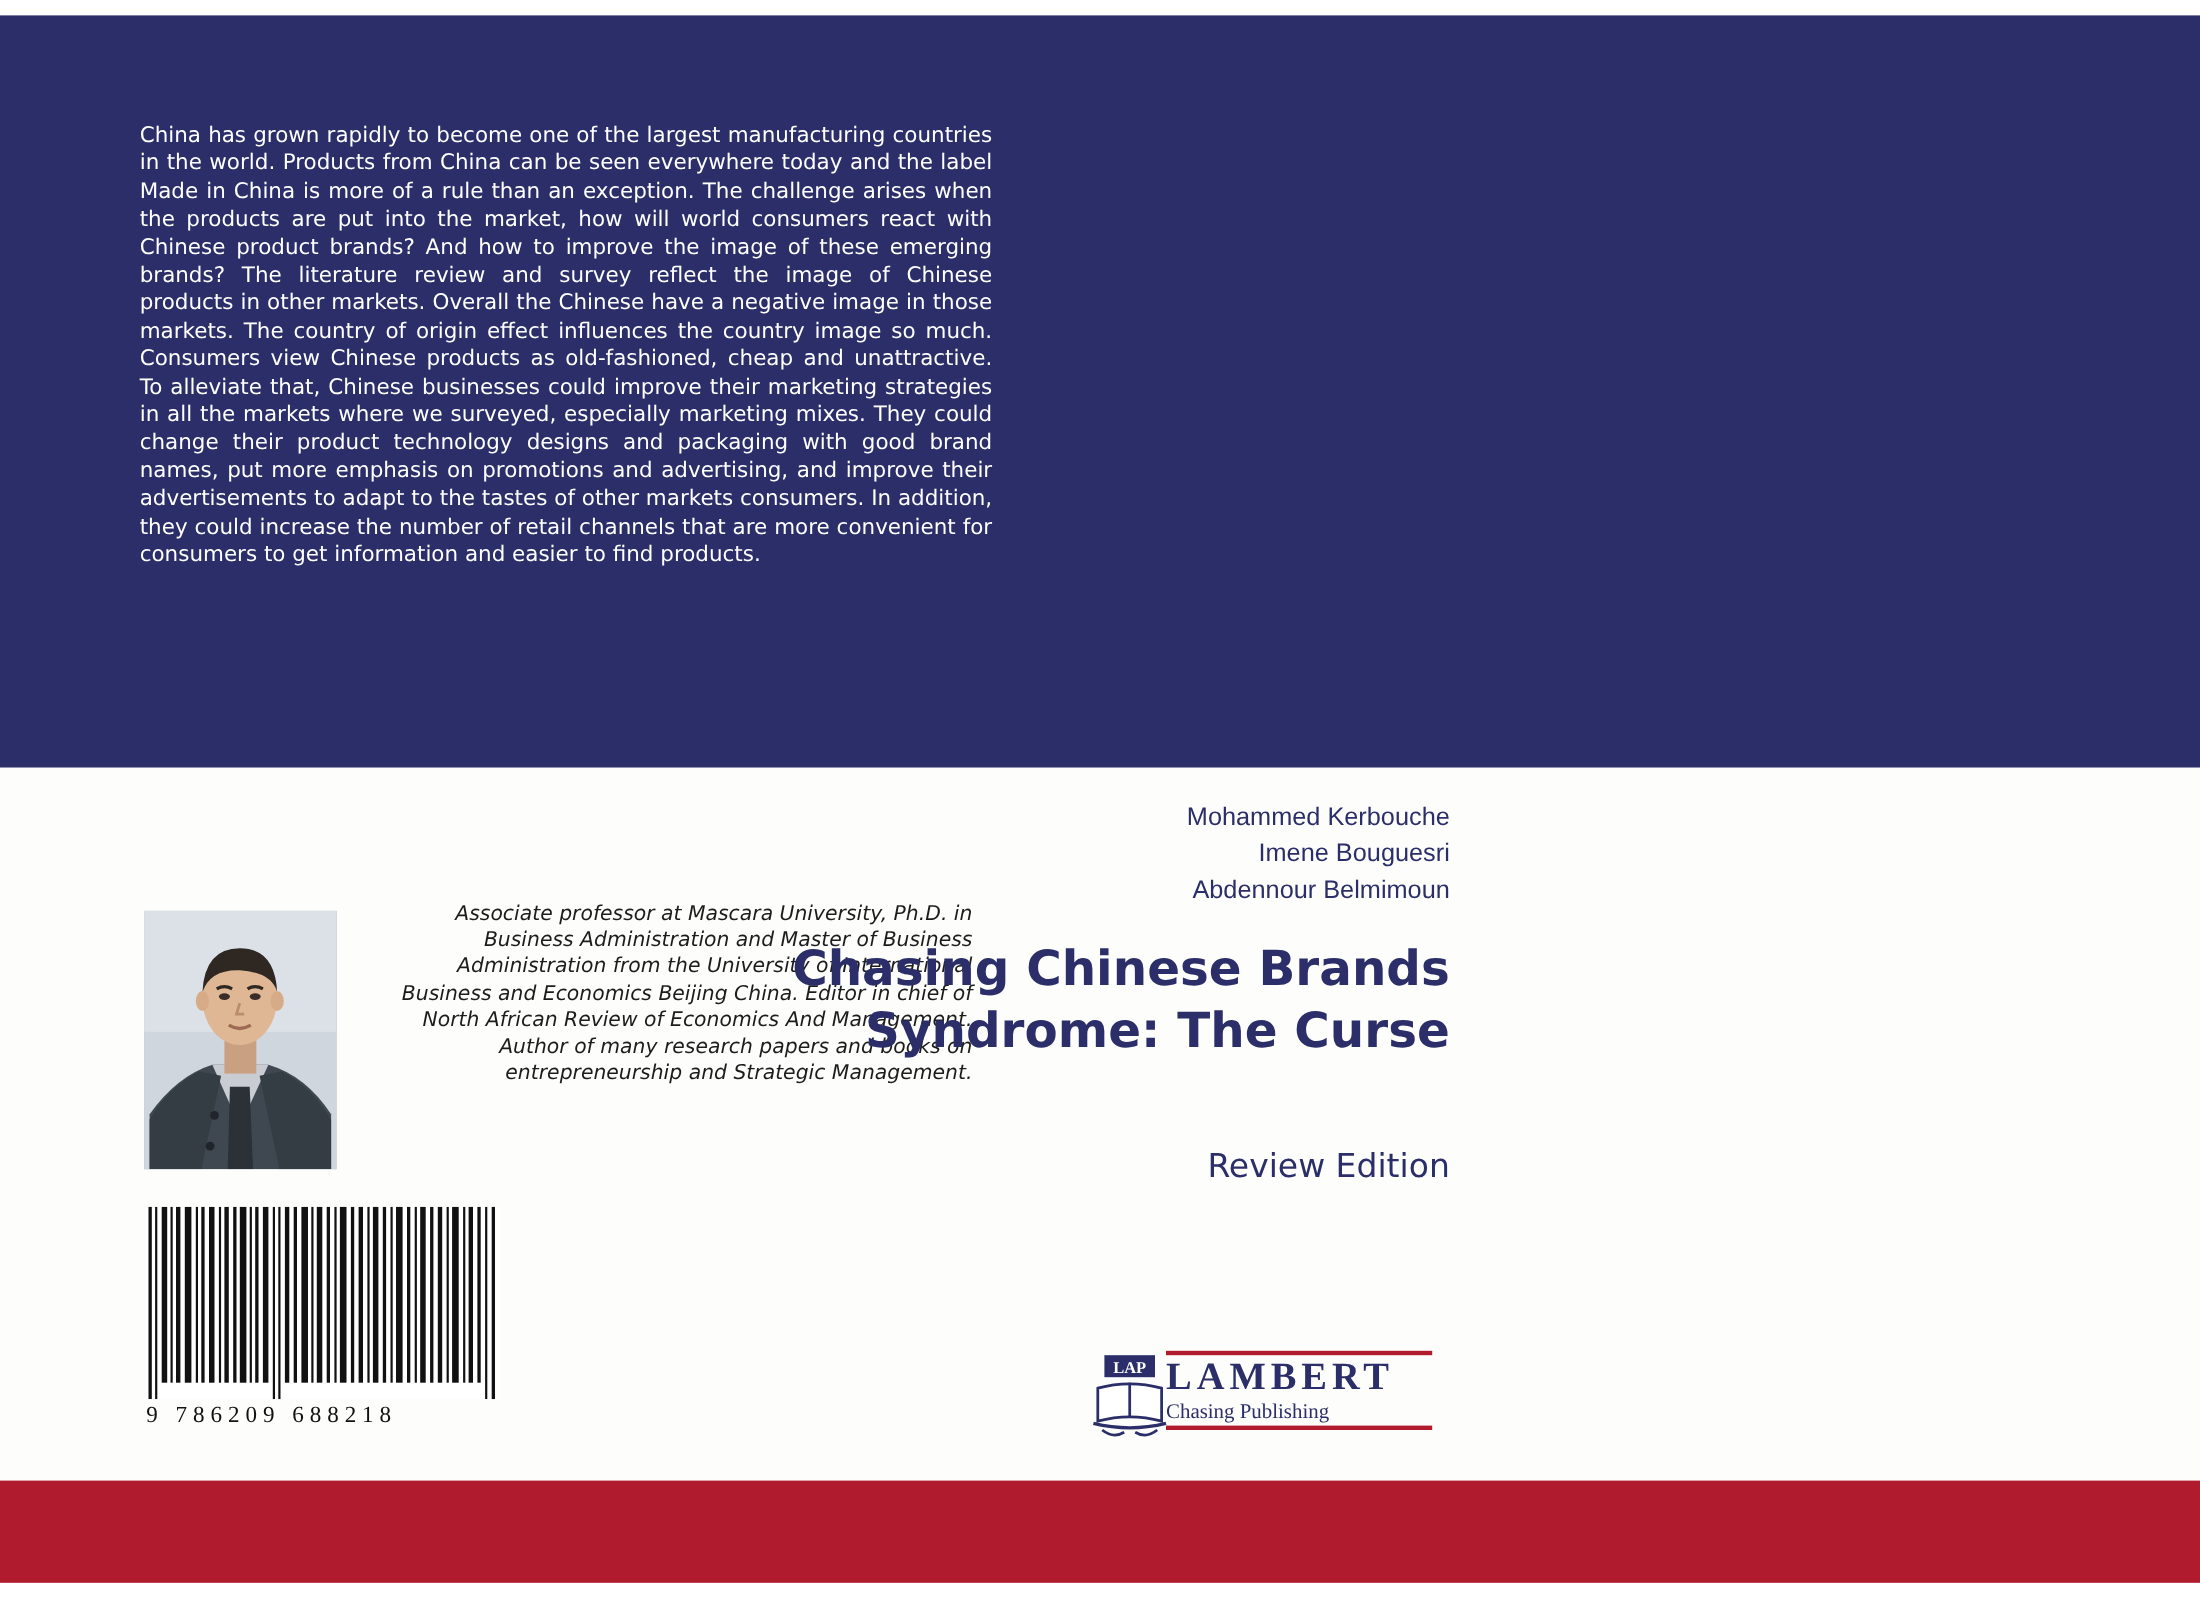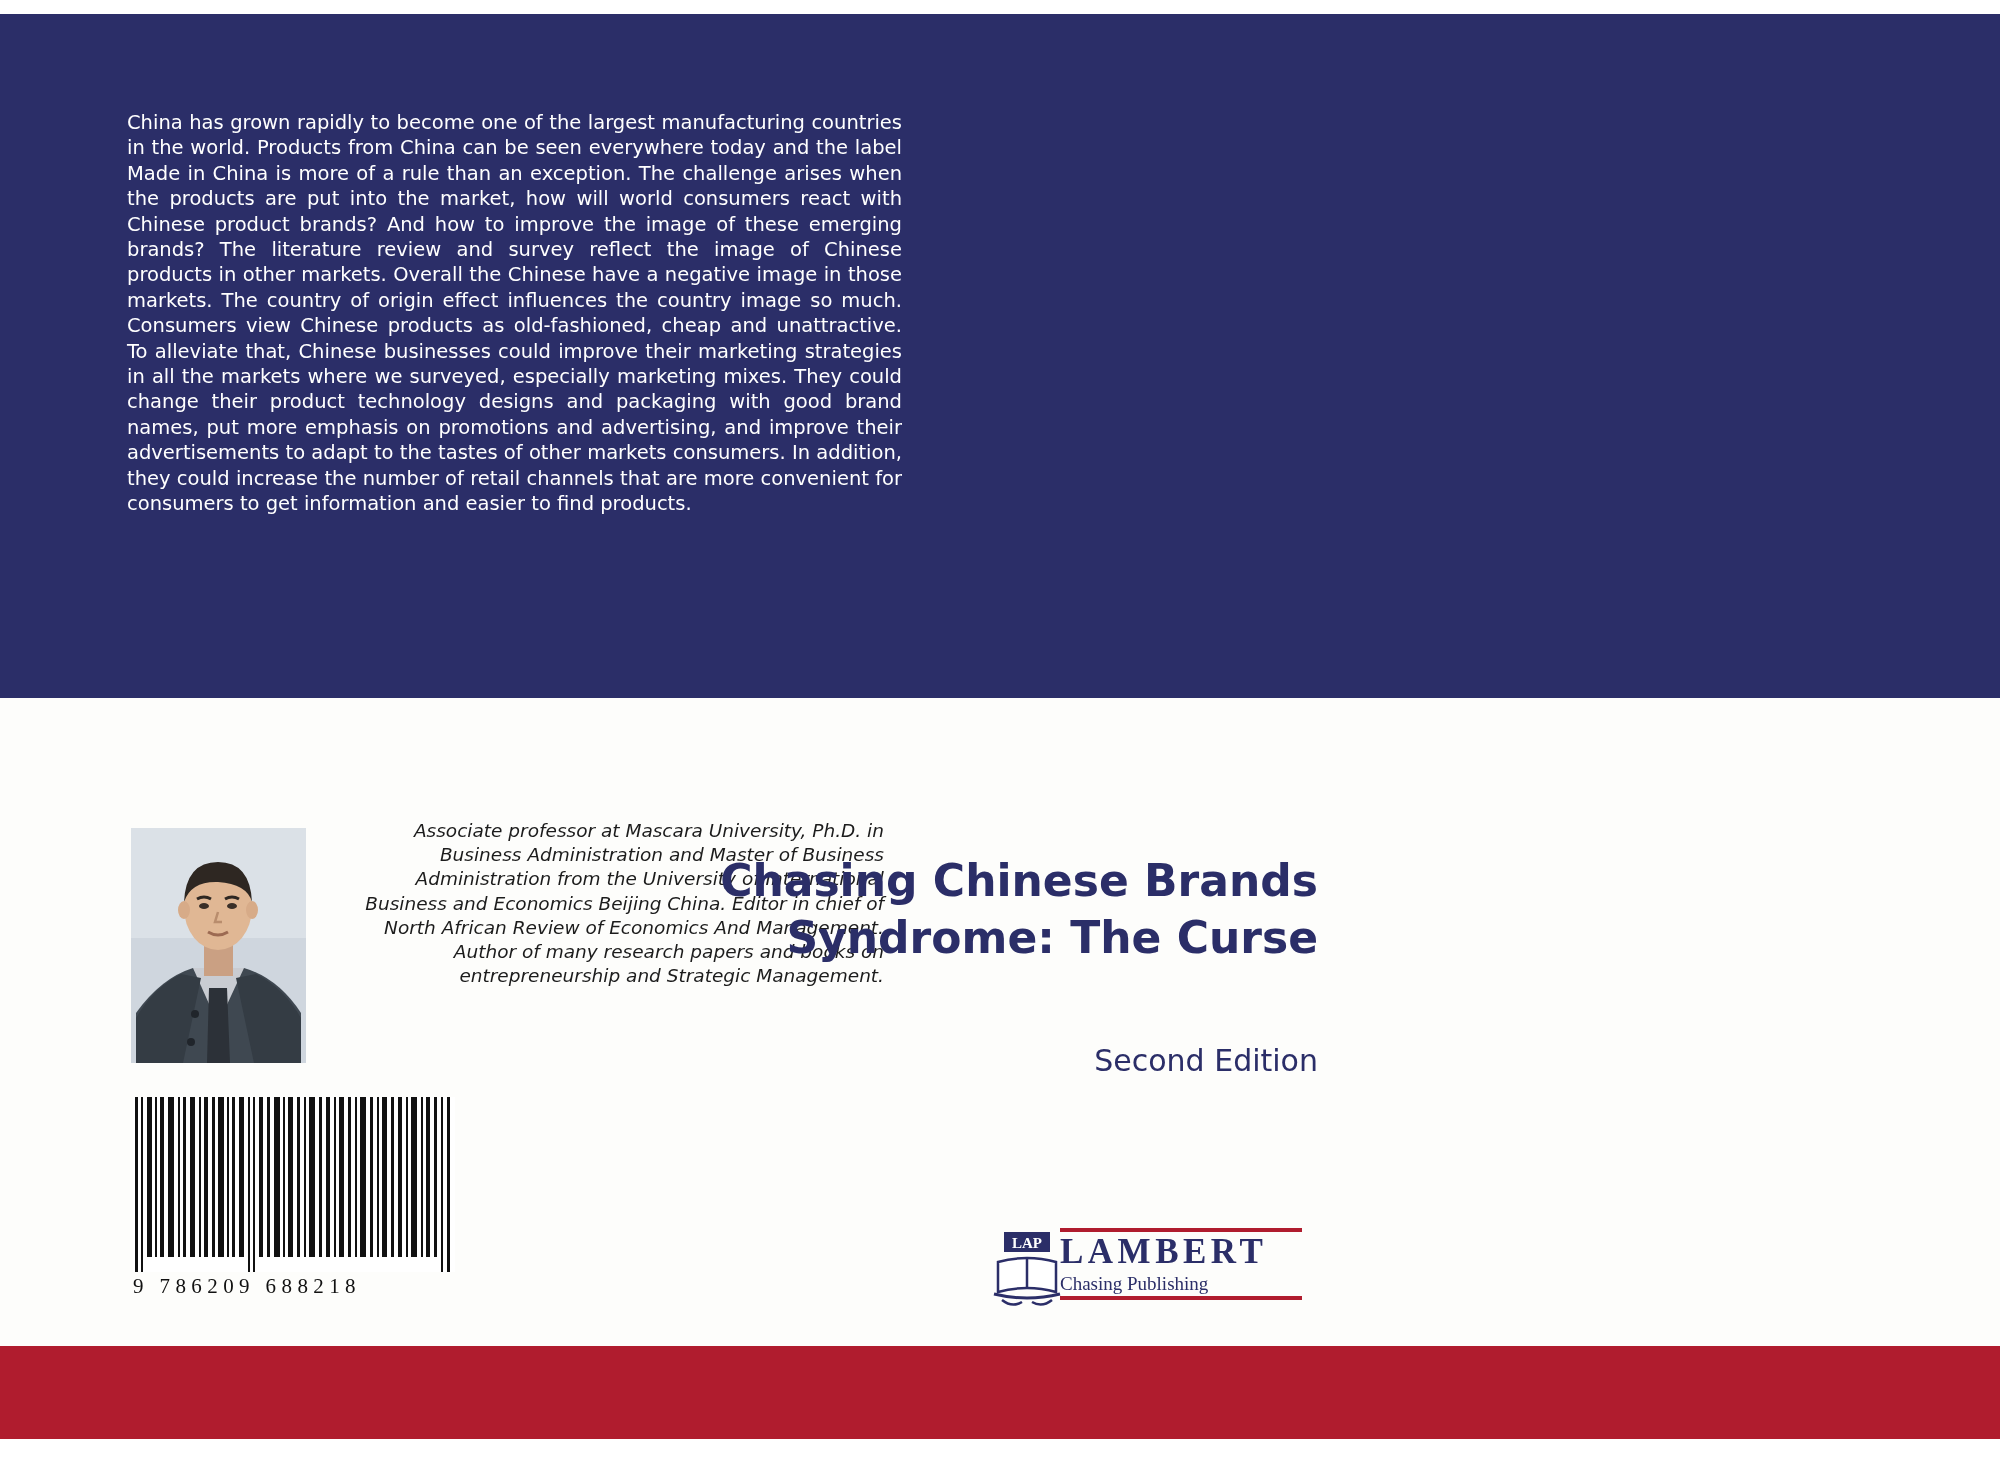--- a/index.html
+++ b/index.html
@@ -298,27 +298,32 @@
         <rect x="288" y="0" width="2" height="160"></rect>
         <rect x="293" y="0" width="4" height="160"></rect>
         <rect x="301" y="0" width="3" height="160"></rect>
         <rect x="308" y="0" width="2" height="175"></rect>
         <rect x="314" y="0" width="3" height="175"></rect>
       </g>
     </svg>
     <div class="barcode-digits">9 786209 688218</div>
   </div>
 
+  <div class="authors">
+    <div>Mohammed Kerbouche</div>
+    <div>Imene Bouguesri</div>
+    <div>Abdennour Belmimoun</div>
+  </div>
 
   <div class="book-title">
     <div>Chasing Chinese Brands</div>
     <div>Syndrome: The Curse</div>
   </div>
 
-  <div class="edition">Second Edition</div>
+  <div class="edition">Review Edition</div>
 
   <div class="publisher">
     <div class="pub-mark">
       <svg width="78" height="80" viewBox="0 0 78 80" xmlns="http://www.w3.org/2000/svg">
         <rect x="16" y="2" width="46" height="20" fill="#2b2e68"></rect>
         <text x="39" y="18" font-family="Liberation Serif, serif" font-size="15" fill="#ffffff" text-anchor="middle" font-weight="bold">LAP</text>
         <path d="M10 32 Q39 24 68 32 L68 62 Q39 54 10 62 Z" fill="#ffffff" stroke="#2b2e68" stroke-width="2.5"></path>
         <line x1="39" y1="27" x2="39" y2="58" stroke="#2b2e68" stroke-width="2.5"></line>
         <path d="M6 64 Q39 72 72 64" stroke="#2b2e68" stroke-width="3" fill="none"></path>
         <path d="M14 70 Q24 78 34 72" stroke="#2b2e68" stroke-width="2.5" fill="none"></path>

